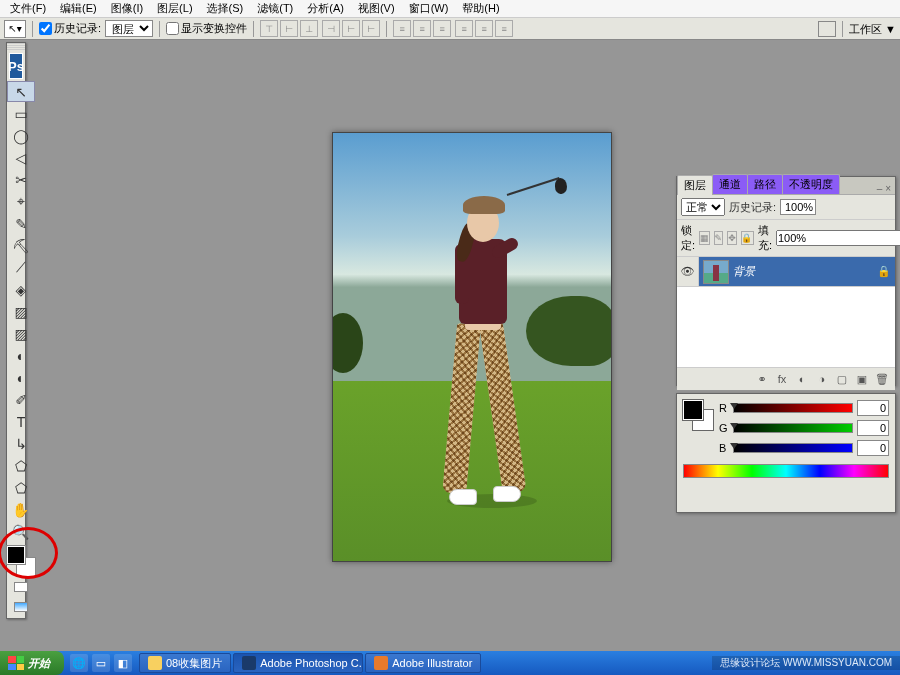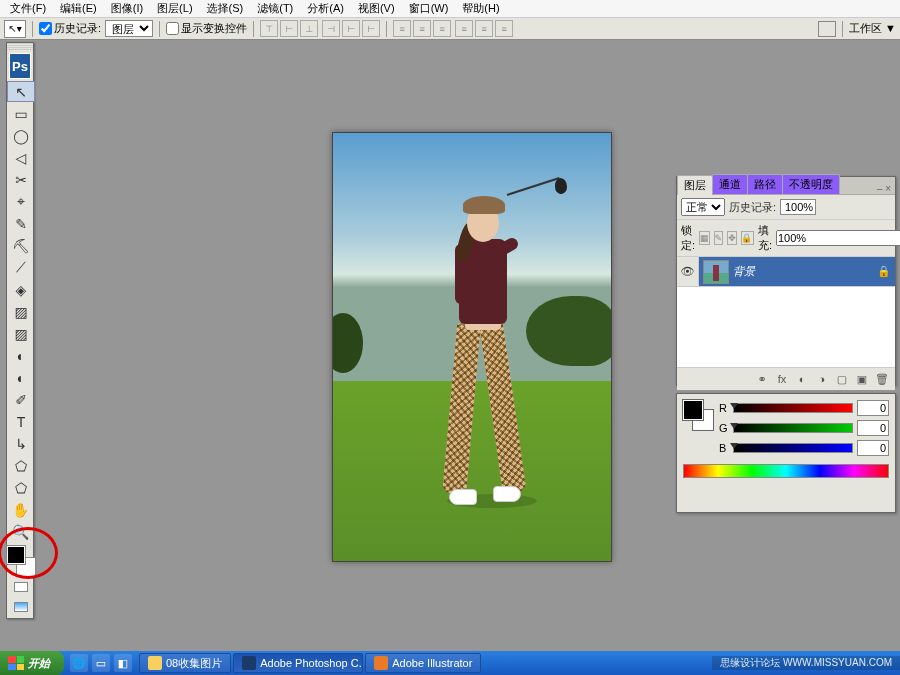--- a/index.html
+++ b/index.html
@@ -9,24 +9,24 @@
 .menubar span { padding: 1px 6px; cursor: default; }
 
 .options-bar { height: 22px; background: #e5e5de; border-bottom: 1px solid #888; display: flex; align-items: center; padding: 0 4px; gap: 6px; }
 .options-left { display: flex; align-items: center; gap: 4px; }
 .tool-preset { width: 22px; height: 18px; background: #fff; border: 1px solid #888; display: flex; align-items: center; justify-content: center; font-size: 10px; }
 .opt-check { display: flex; align-items: center; gap: 2px; }
 .opt-select { height: 17px; border: 1px solid #888; background: #fff; font-size: 11px; padding: 0 2px; }
 .opt-sep { width: 1px; height: 16px; background: #999; margin: 0 2px; }
 .align-group { display: flex; gap: 2px; }
 .align-btn { width: 18px; height: 17px; border: 1px solid #aaa; background: #e5e5de; display:flex; align-items:center; justify-content:center; color:#888; font-size:9px;}
-.options-right { margin-left: auto; display: flex; align-items: center; gap: 4px; }
+.options-right { margin-left: auto; display: flex; align-items: flex-end; gap: 4px; }
 .flyout-icon { width:18px; height:16px; border:1px solid #888; background:#e5e5de;}
 
-.toolbox { position: absolute; left: 6px; top: 42px; width: 28px; background: #e5e5de; border: 1px solid #666; box-shadow: 1px 1px 2px rgba(0,0,0,.3); }
+.toolbox { position: absolute; left: 6px; top: 42px; width: 20px; background: #e5e5de; border: 1px solid #666; box-shadow: 1px 1px 2px rgba(0,0,0,.3); }
 .toolbox-grip { height: 8px; background: repeating-linear-gradient(#ccc, #ccc 1px, #e5e5de 1px, #e5e5de 2px); }
 .toolbox .ps-logo { height: 26px; background: #205a9c; color:#fff; display:flex; align-items:center; justify-content:center; font-weight:bold; font-size:13px; border:1px solid #fff; margin:2px;}
 .toolbox .tool { width: 28px; height: 21px; margin: 1px auto; border: 1px solid transparent; display:flex; align-items:center; justify-content:center; color:#333; font-size:14px; cursor: default;}
 .toolbox .tool.sel { background:#c8d8e8; border-color:#88a;}
 .toolbox .color-swatch { position: relative; width: 28px; height: 30px; margin: 4px auto 2px;}
 .toolbox .fg { position:absolute; left:0; top:0; width:18px; height:18px; background:#000; border:1px solid #fff; outline:1px solid #888;}
 .toolbox .bg { position:absolute; right:0; bottom:0; width:18px; height:18px; background:#fff; border:1px solid #fff; outline:1px solid #888;}
 .toolbox .qm { width:28px; height:18px; margin:2px auto; display:flex; align-items:center; justify-content:center;}
 .toolbox .qm div{width:14px;height:10px;border:1px solid #888;background:#fff;}
 .toolbox .scr { width:28px; height:18px; margin:2px auto; display:flex; align-items:center; justify-content:center;}

